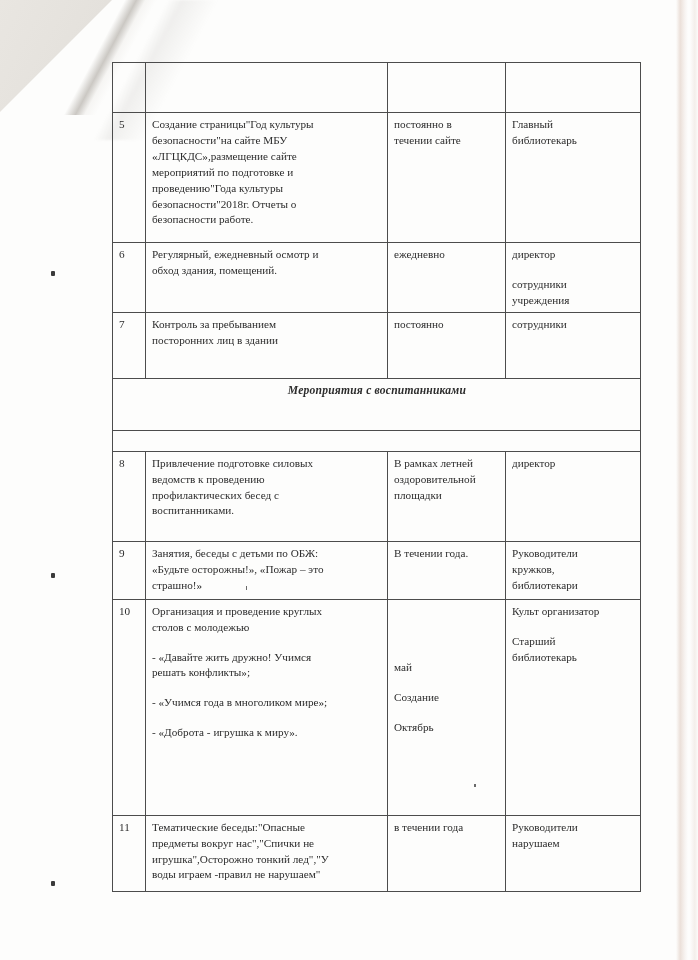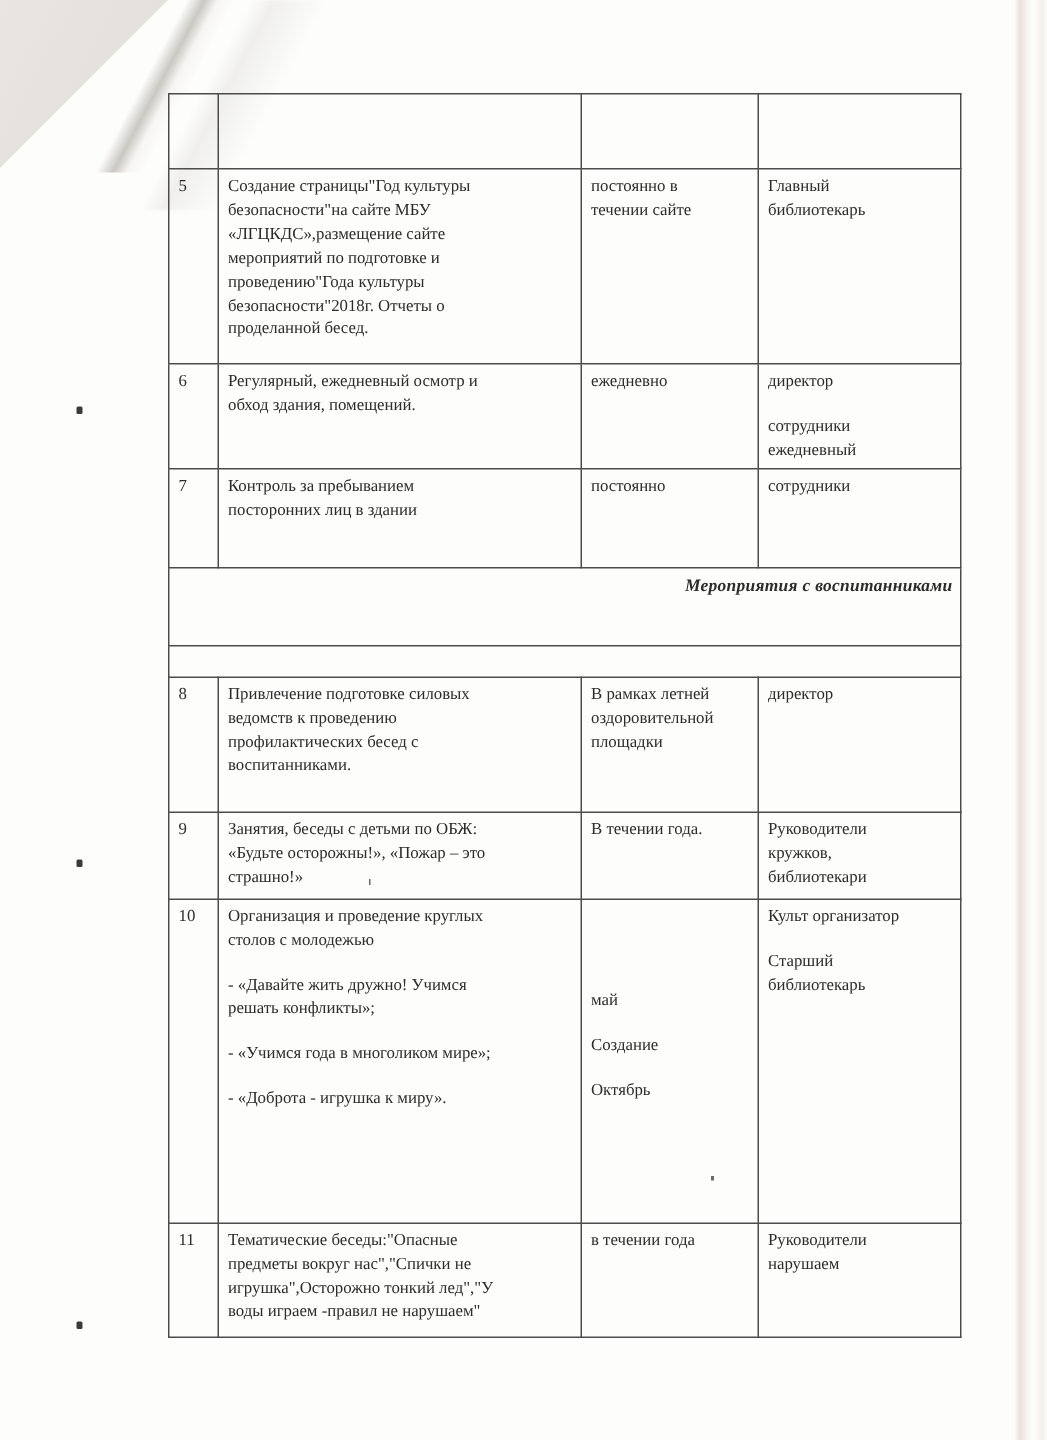--- a/index.html
+++ b/index.html
@@ -128,21 +128,21 @@
   }
   .cell-text p + p {
     margin-top: 0px;
   }
   .gap-line {
     height: 14px;
   }
 
   
   td.section-heading {
-    text-align: right;
+    text-align: center;
     font-style: italic;
     font-weight: bold;
     font-size: 11.6px;
     letter-spacing: 0.2px;
     padding-top: 6px;
     padding-bottom: 20px;
     height: 44px;
   }
   
   td.spacer-cell {
@@ -204,21 +204,21 @@
 
       <tr class="r5">
         <td class="cell-num">5</td>
         <td class="cell-text">
             <p>Создание страницы"Год культуры</p>
             <p>безопасности"на сайте МБУ</p>
             <p>«ЛГЦКДС»,размещение сайте</p>
             <p>мероприятий по подготовке и</p>
             <p>проведению"Года культуры</p>
             <p>безопасности"2018г. Отчеты о</p>
-            <p>проделанной бесед.</p>
+            <p>безопасности работе.</p>
           </td>
         <td class="cell-text">
             <p>постоянно в</p>
             <p>течении сайте</p>
           </td>
         <td class="cell-text">
             <p>Главный</p>
             <p>библиотекарь</p>
           </td>
       </tr>
@@ -229,21 +229,21 @@
             <p>Регулярный, ежедневный осмотр и</p>
             <p>обход здания, помещений.</p>
           </td>
         <td class="cell-text">
             <p>ежедневно</p>
           </td>
         <td class="cell-text">
             <p>директор</p>
             <p class="gap-line">&nbsp;</p>
             <p>сотрудники</p>
-            <p>ежедневный</p>
+            <p>учреждения</p>
           </td>
       </tr>
 
       <tr class="r7">
         <td class="cell-num">7</td>
         <td class="cell-text">
             <p>Контроль за пребыванием</p>
             <p>посторонних лиц  в здании</p>
           </td>
         <td class="cell-text">

